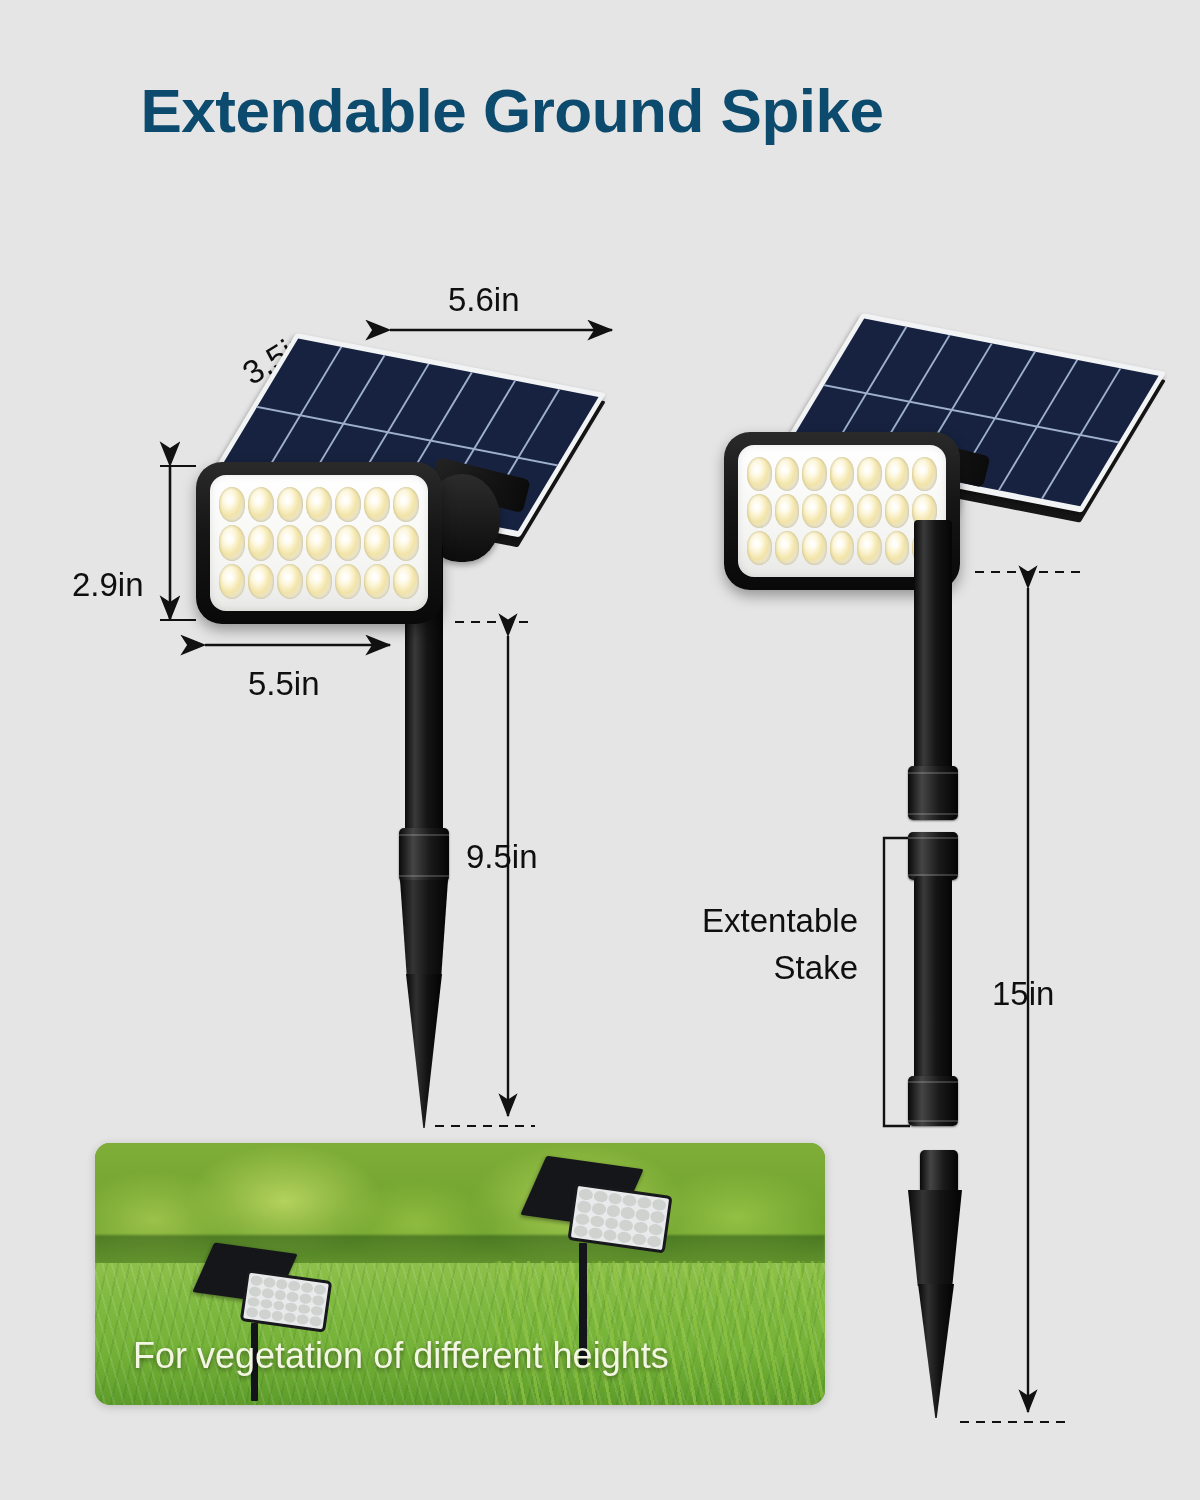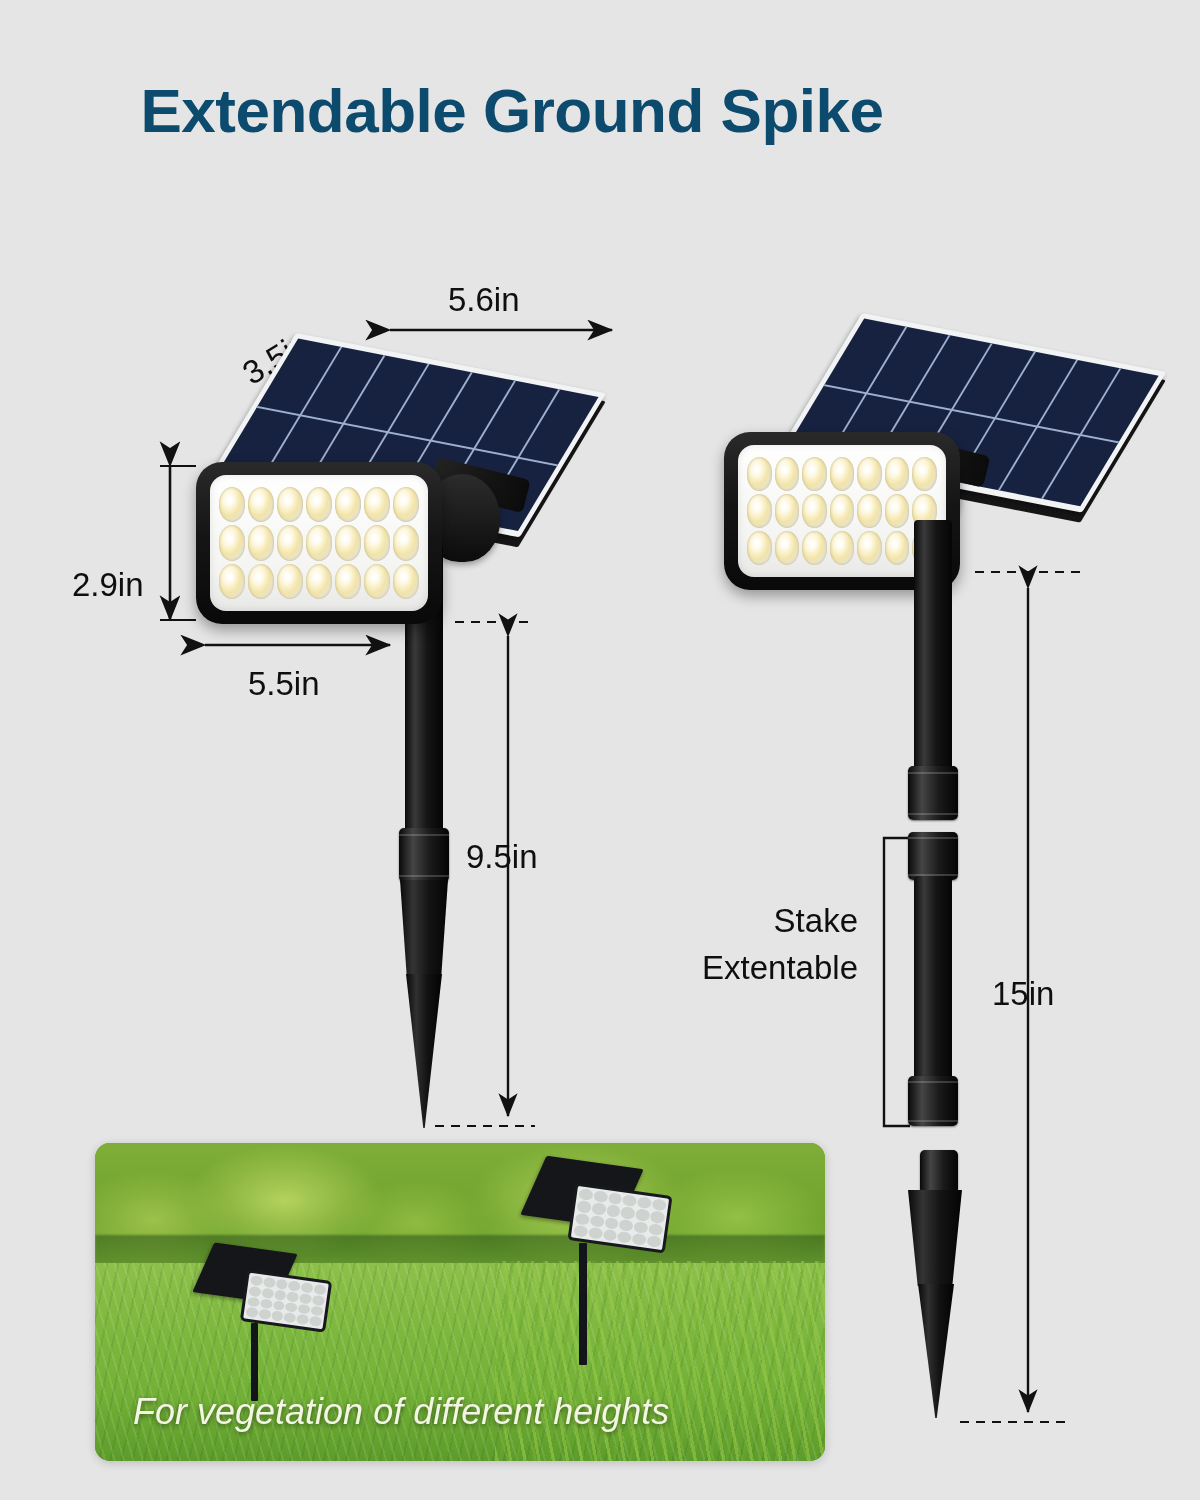--- a/index.html
+++ b/index.html
@@ -122,25 +122,24 @@
     background: rgba(255,255,255,.18);
   }
   .spike-body {
     position: absolute;
     background: linear-gradient(90deg,#090909 0%, #343434 27%, #141414 60%, #040404 100%);
   }
 
   
   .photo {
     position: absolute; left: 95px; top: 1143px;
-    width: 730px; height: 318px;
+    width: 730px; height: 262px;
     border-radius: 15px; overflow: hidden;
     box-shadow: 0 2px 10px rgba(0,0,0,.18);
     background: #6aa02a;
-    font-style: italic;
   }
   .sky-hedge {
     position: absolute; left: 0; right: 0; top: 0; height: 128px;
     background:
       radial-gradient(ellipse 120px 70px at 8% 60%, #9cc24a 0%, rgba(156,194,74,0) 70%),
       radial-gradient(ellipse 140px 80px at 26% 45%, #b4d25c 0%, rgba(180,210,92,0) 70%),
       radial-gradient(ellipse 110px 60px at 44% 62%, #8fbb3f 0%, rgba(143,187,63,0) 70%),
       radial-gradient(ellipse 150px 85px at 66% 48%, #a9cf55 0%, rgba(169,207,85,0) 72%),
       radial-gradient(ellipse 130px 70px at 88% 58%, #93c044 0%, rgba(147,192,68,0) 70%),
       linear-gradient(180deg,#7fae38 0%, #6fa22e 60%, #7cb13a 100%);
@@ -249,22 +248,22 @@
   <div class="dim" style="left:72px; top:524px;margin-top:42px;">2.9in</div>
 
   <div class="dim" style="left:248px; top:665px;">5.5in</div>
 
   <div class="dim" style="left:466px; top:838px;">9.5in</div>
 
   <div class="dim" style="left:992px; top:975px;">15in</div>
 
   <div style="position:absolute; left:614px; top:898px; width:244px; text-align:right;
               font-size:33px; line-height:1.42; color:#0f0f0f;">
+    <div>Extentable</div>
     <div>Stake</div>
-    <div>Extentable</div>
   </div>
 
   <div class="lamp" style="left:0; top:0; width:640px; height:1140px;">
 
     <div class="panel-wrap" style="left:296px; top:333px; width:318px; height:168px;
                 transform: rotate(11deg) skewX(-20deg); transform-origin: 0 0;">
       <div class="panel-edge" style="left:2px; top:8px; width:318px; height:160px;"></div>
       <div class="solar-panel" style="left:0; top:0; width:316px; height:158px;">
         <div class="solar-cells">
           <div class="vline" style="left:14%"></div>

